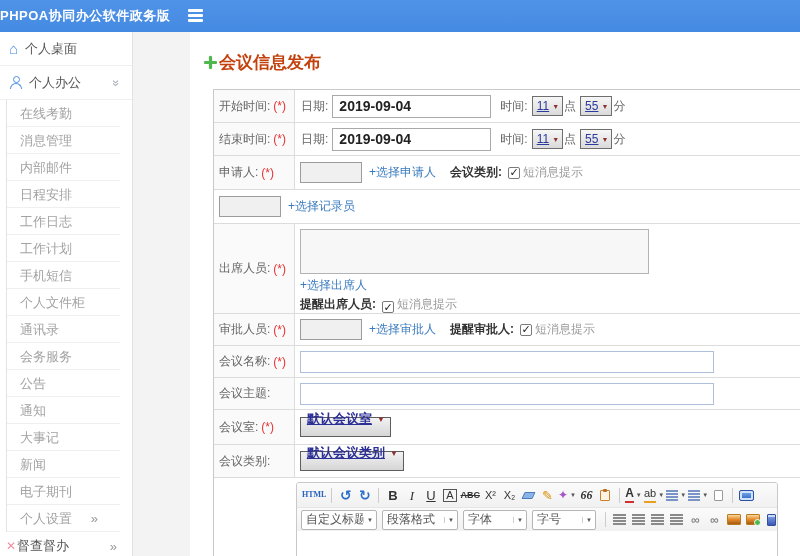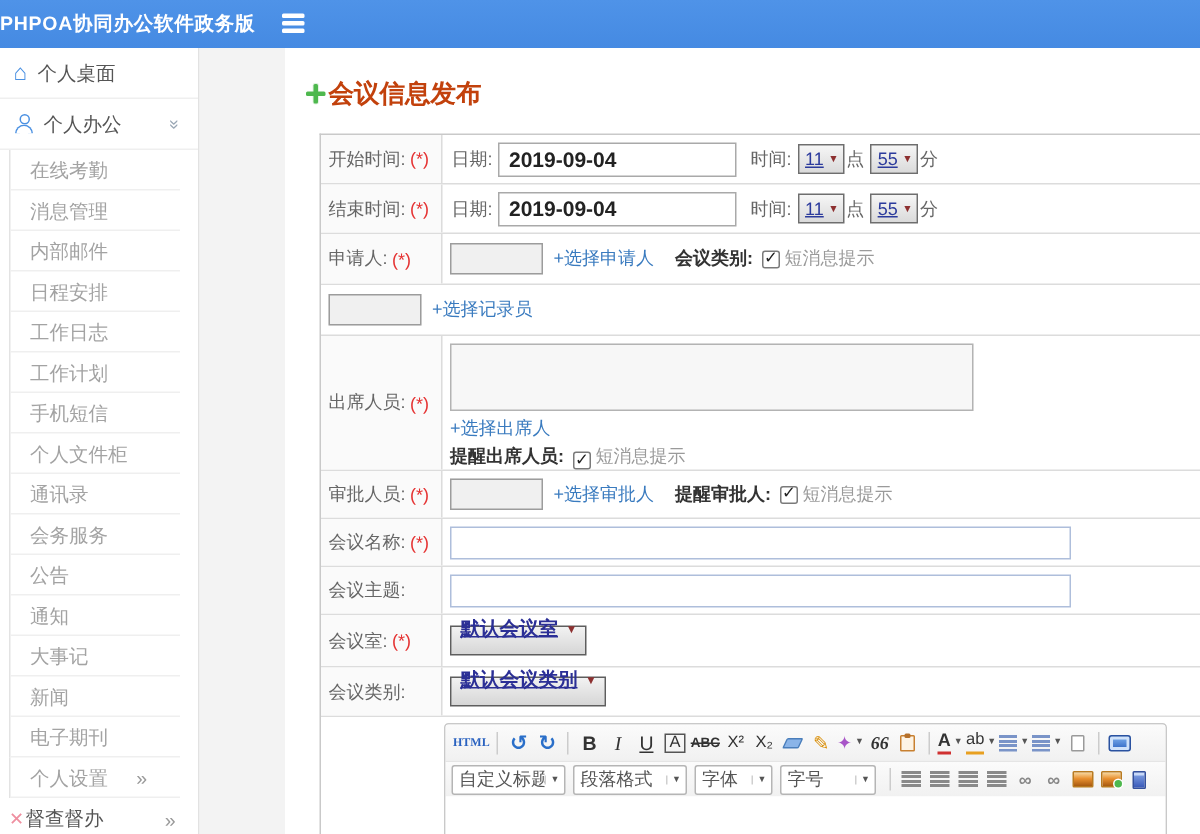--- a/index.html
+++ b/index.html
@@ -419,21 +419,21 @@
         <div class="tb-row second">
           <span style="display:inline-flex;align-items:center">
                 <span class="tb-select" style="width: 76px;">
                   <span class="lbl">自定义标题</span>
                   <span class="arr">▼</span>
                 </span>
                 <span class="tb-select" style="width: 76px;">
                   <span class="lbl">段落格式</span>
                   <span class="arr">▼</span>
                 </span>
-                <span class="tb-select" style="width: 52px;">
+                <span class="tb-select" style="width: 64px;">
                   <span class="lbl">字体</span>
                   <span class="arr">▼</span>
                 </span>
                 <span class="tb-select" style="width: 64px;">
                   <span class="lbl">字号</span>
                   <span class="arr">▼</span>
                 </span>
               </span>
           <span style="display:inline-flex;align-items:center">
                 <span class="tb-sep"></span>

